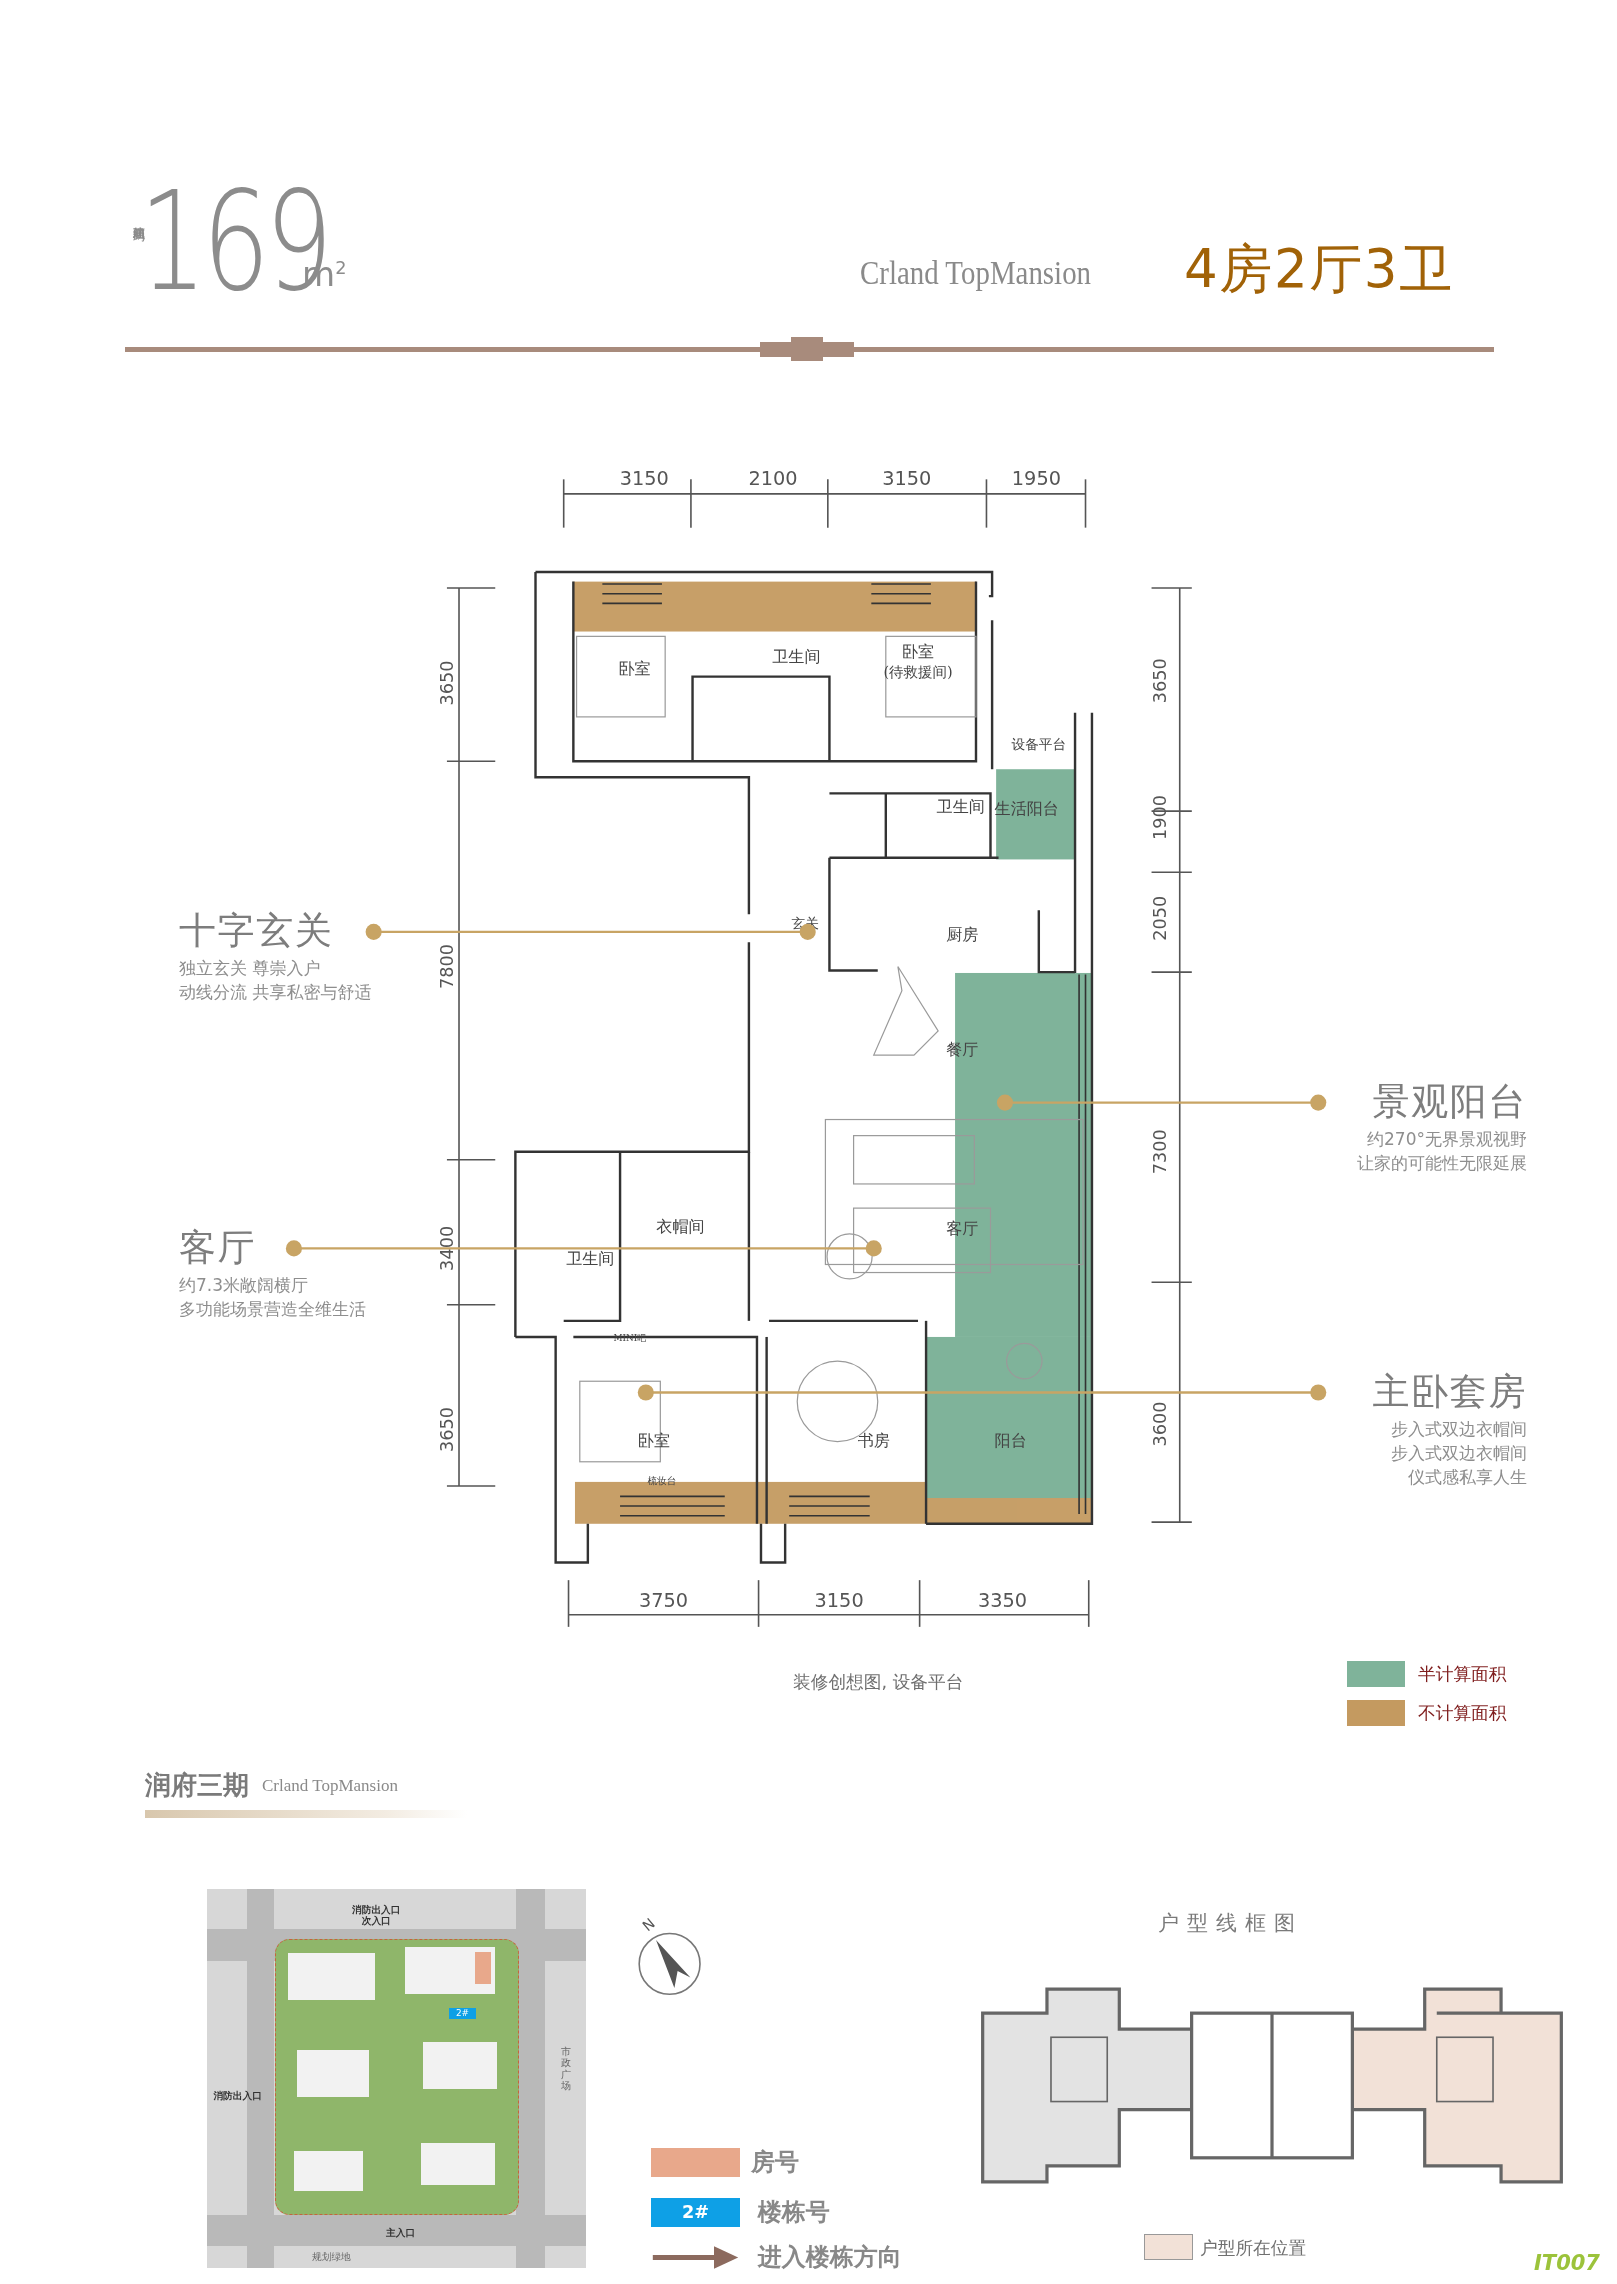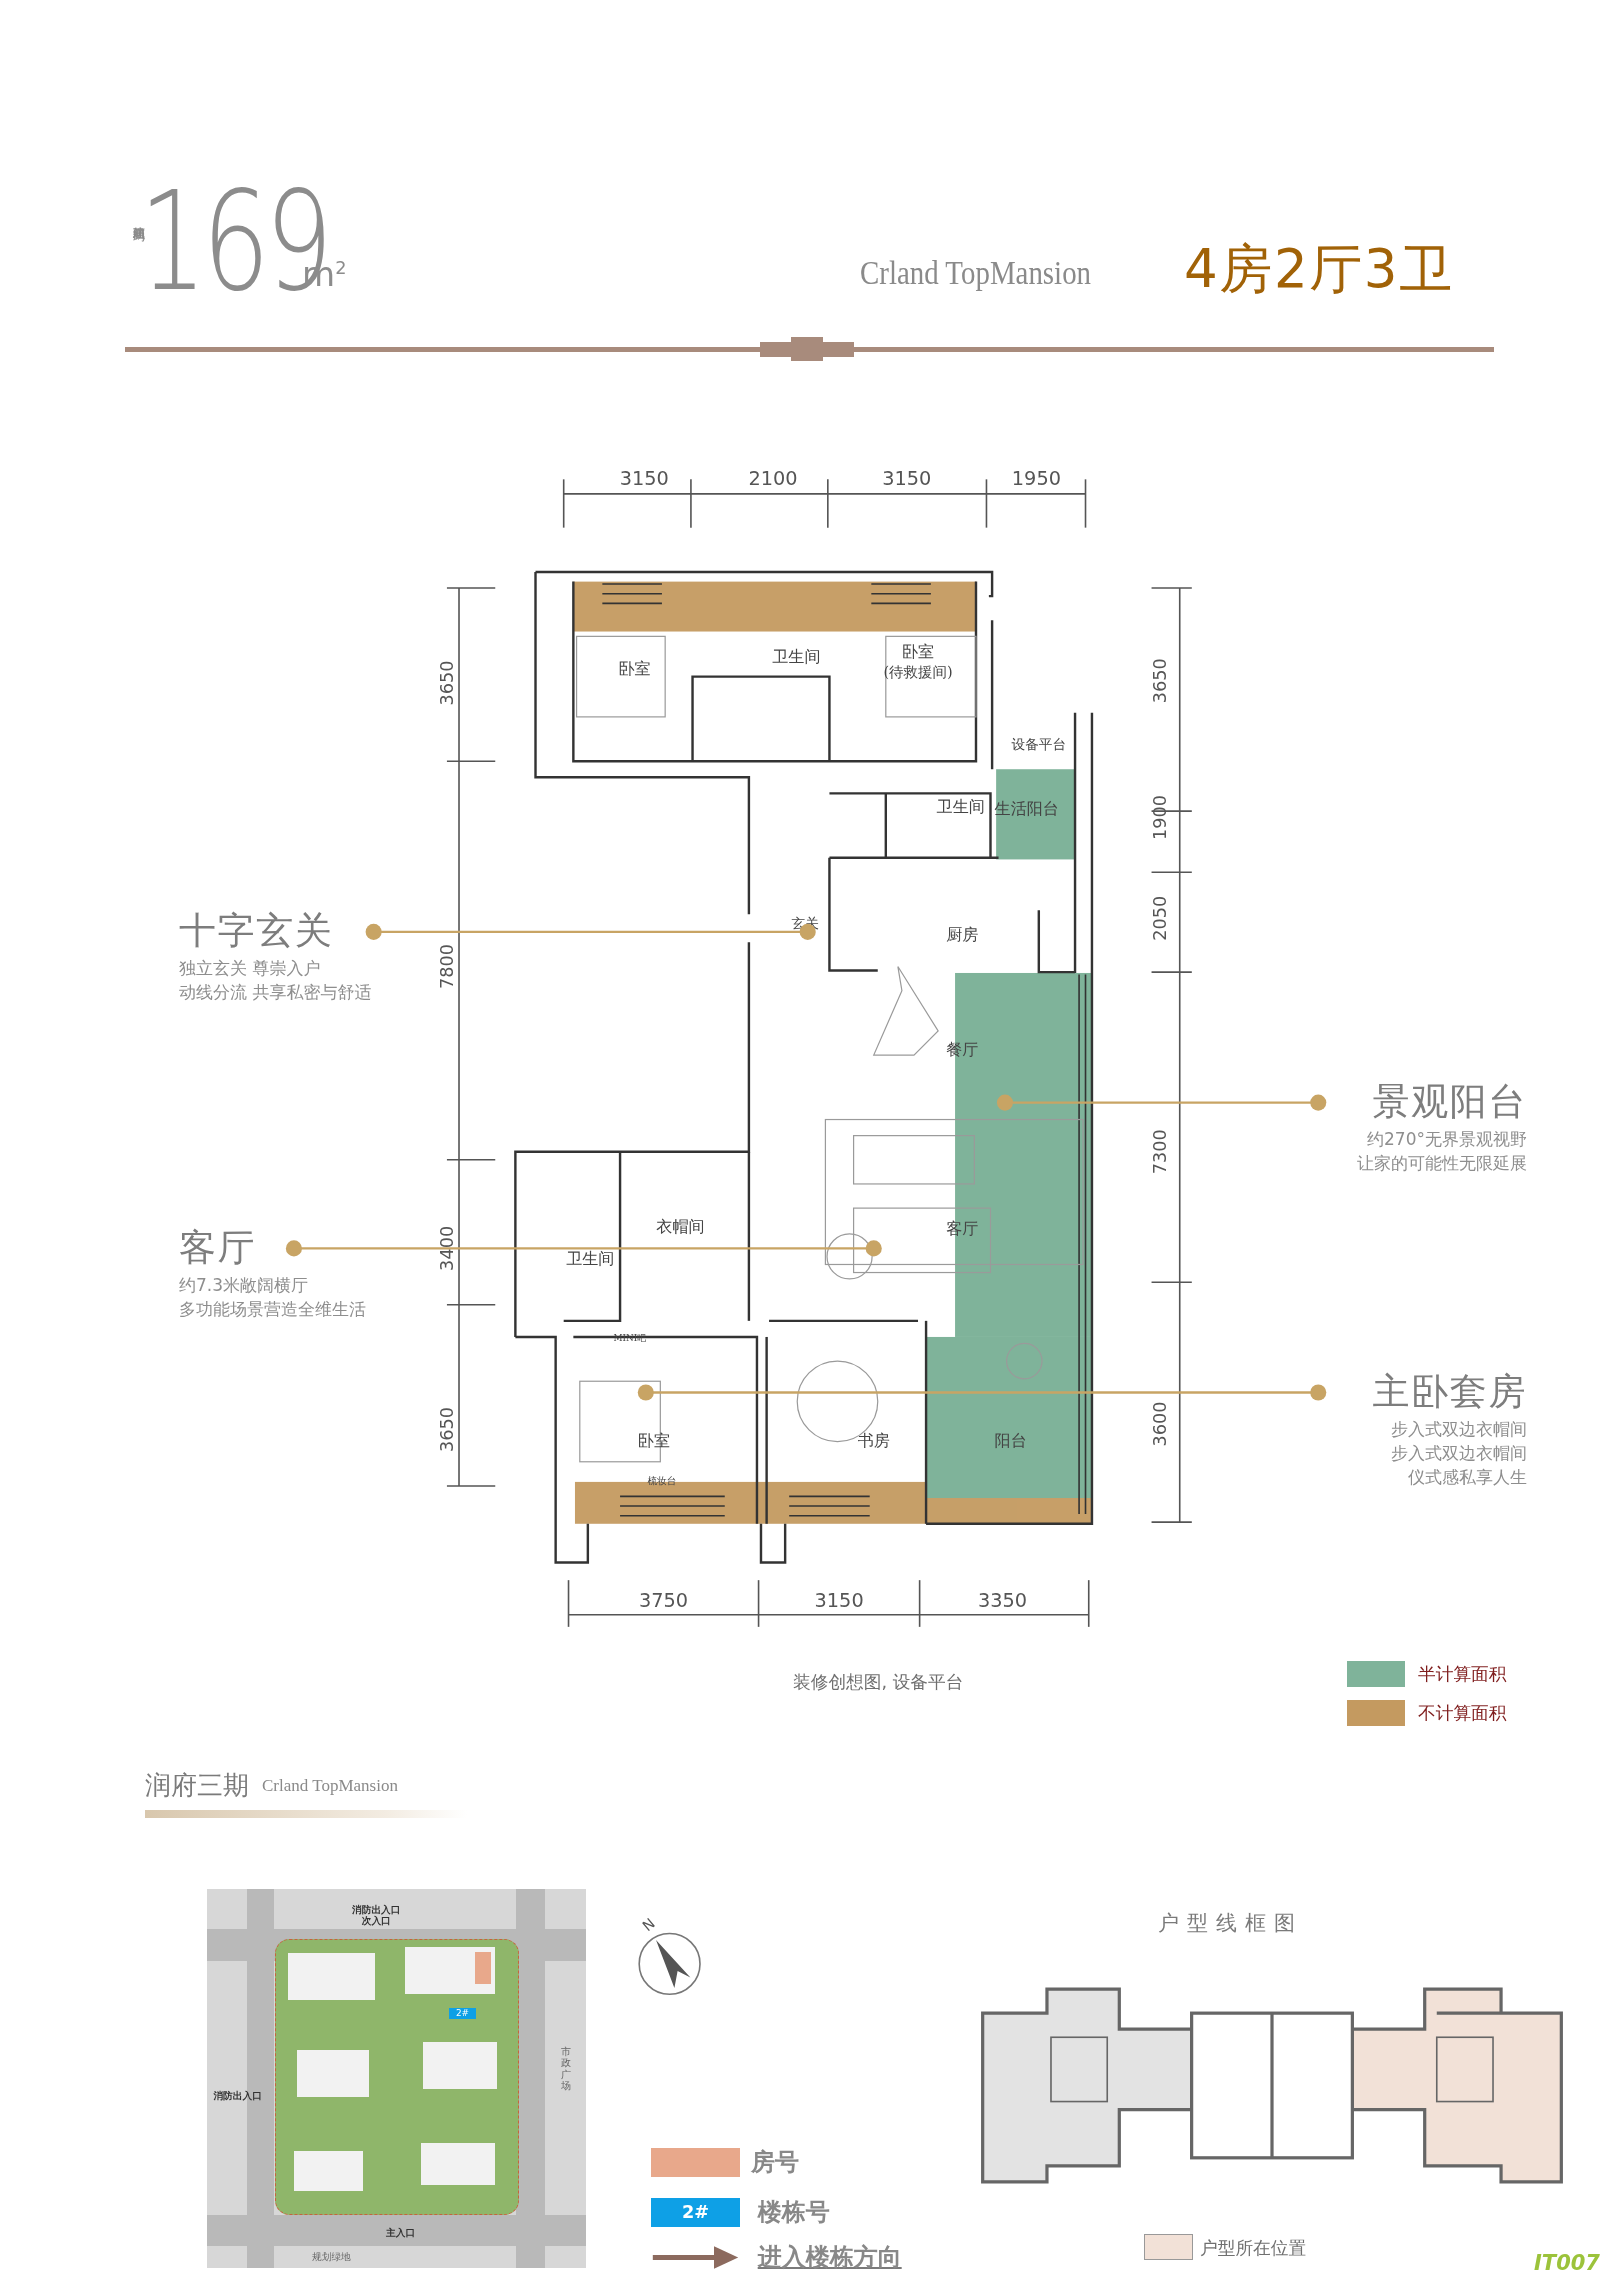--- a/index.html
+++ b/index.html
@@ -21,21 +21,21 @@
   .plan { left:0; top:0; width:1617px; height:1772px; }
   
   .callout-title { font-size:37px; color:#7d7d7d; letter-spacing:1.6px; }
   .callout-sub { font-size:17px; color:#8e8e8e; line-height:24px; }
   .right { text-align:right; }
   
   .legend-sw { width:58px; height:26px; }
   .legend-tx { font-size:17.7px; color:#7f1d1d; }
   .note { left:793px; top:1670px; font-size:17.7px; color:#6f6f6f; }
   
-  .sec-title { left:145px; top:1768px; font-size:26px; font-weight:normal; color:#7a7a7a; }
+  .sec-title { left:145px; top:1768px; font-size:26px; font-weight:bold; color:#7a7a7a; }
   .sec-en { left:262px; top:1776px; font-family:"Liberation Serif", serif; font-size:17px; color:#8a8a8a; }
   .sec-bar { left:145px; top:1810px; width:322px; height:8px; background:linear-gradient(90deg,#d8c7ad,#f3ece2 75%,#ffffff); }
   .site { left:207px; top:1889px; width:379px; height:379px; background:#d7d7d7; overflow:hidden; }
   .compass { left:636px; top:1913px; }
   .leg2-sw { width:89px; height:29px; }
   .leg2-tx { font-size:24px; font-weight:bold; color:#888; font-family:"DejaVu Serif", serif; }
   .wf-title { left:1158px; top:1909px; font-size:21px; color:#7a7a7a; letter-spacing:8px; }
   .wf-leg-sw { left:1144px; top:2234px; width:47px; height:24px; background:#f2e1d7; border:0.8px solid #999; }
   .wf-leg-tx { left:1200px; top:2236px; font-size:17.7px; color:#6f6f6f; }
   .wm { left:1534px; top:2251px; font-size:21px; font-weight:bold; font-style:italic; color:#9cc33b; }
@@ -292,21 +292,21 @@
 </div>
 
 <div class="abs" style="left:651px; top:2146px; display:flex; align-items:center; gap:11px;">
   <div class="leg2-sw" style="background:#e8a88b;"></div>
   <div class="leg2-tx">房号</div>
 </div>
 <div class="abs" style="left:651px; top:2196px; display:flex; align-items:center; gap:17.7px;">
   <div class="leg2-sw" style="background:#0ea0e6; color:#fff; font-size:17.7px; font-weight:bold; text-align:center; line-height:29px;">2#</div>
   <div class="leg2-tx">楼栋号</div>
 </div>
-<div class="abs" style="left:651px; top:2241px; display:flex; align-items:center; gap:17.7px;text-decoration:underline;">
+<div class="abs" style="left:651px; top:2241px; display:flex; align-items:center; gap:17.7px;">
   <svg width="89" height="29" viewBox="0 0 110 36">
     <line x1="2" y1="18" x2="80" y2="18" stroke="#8c6a5e" stroke-width="6"></line>
     <path d="M78 4 L108 18 L78 32 Z" fill="#8c6a5e"></path>
   </svg>
   <div class="leg2-tx">进入楼栋方向</div>
 </div>
 
 <div class="abs wf-title">户型线框图</div>
 <svg class="abs" style="left:974px; top:1981px;" width="596" height="217" viewBox="0 0 740 270">
   <g stroke="#666" stroke-width="4" fill="none">

